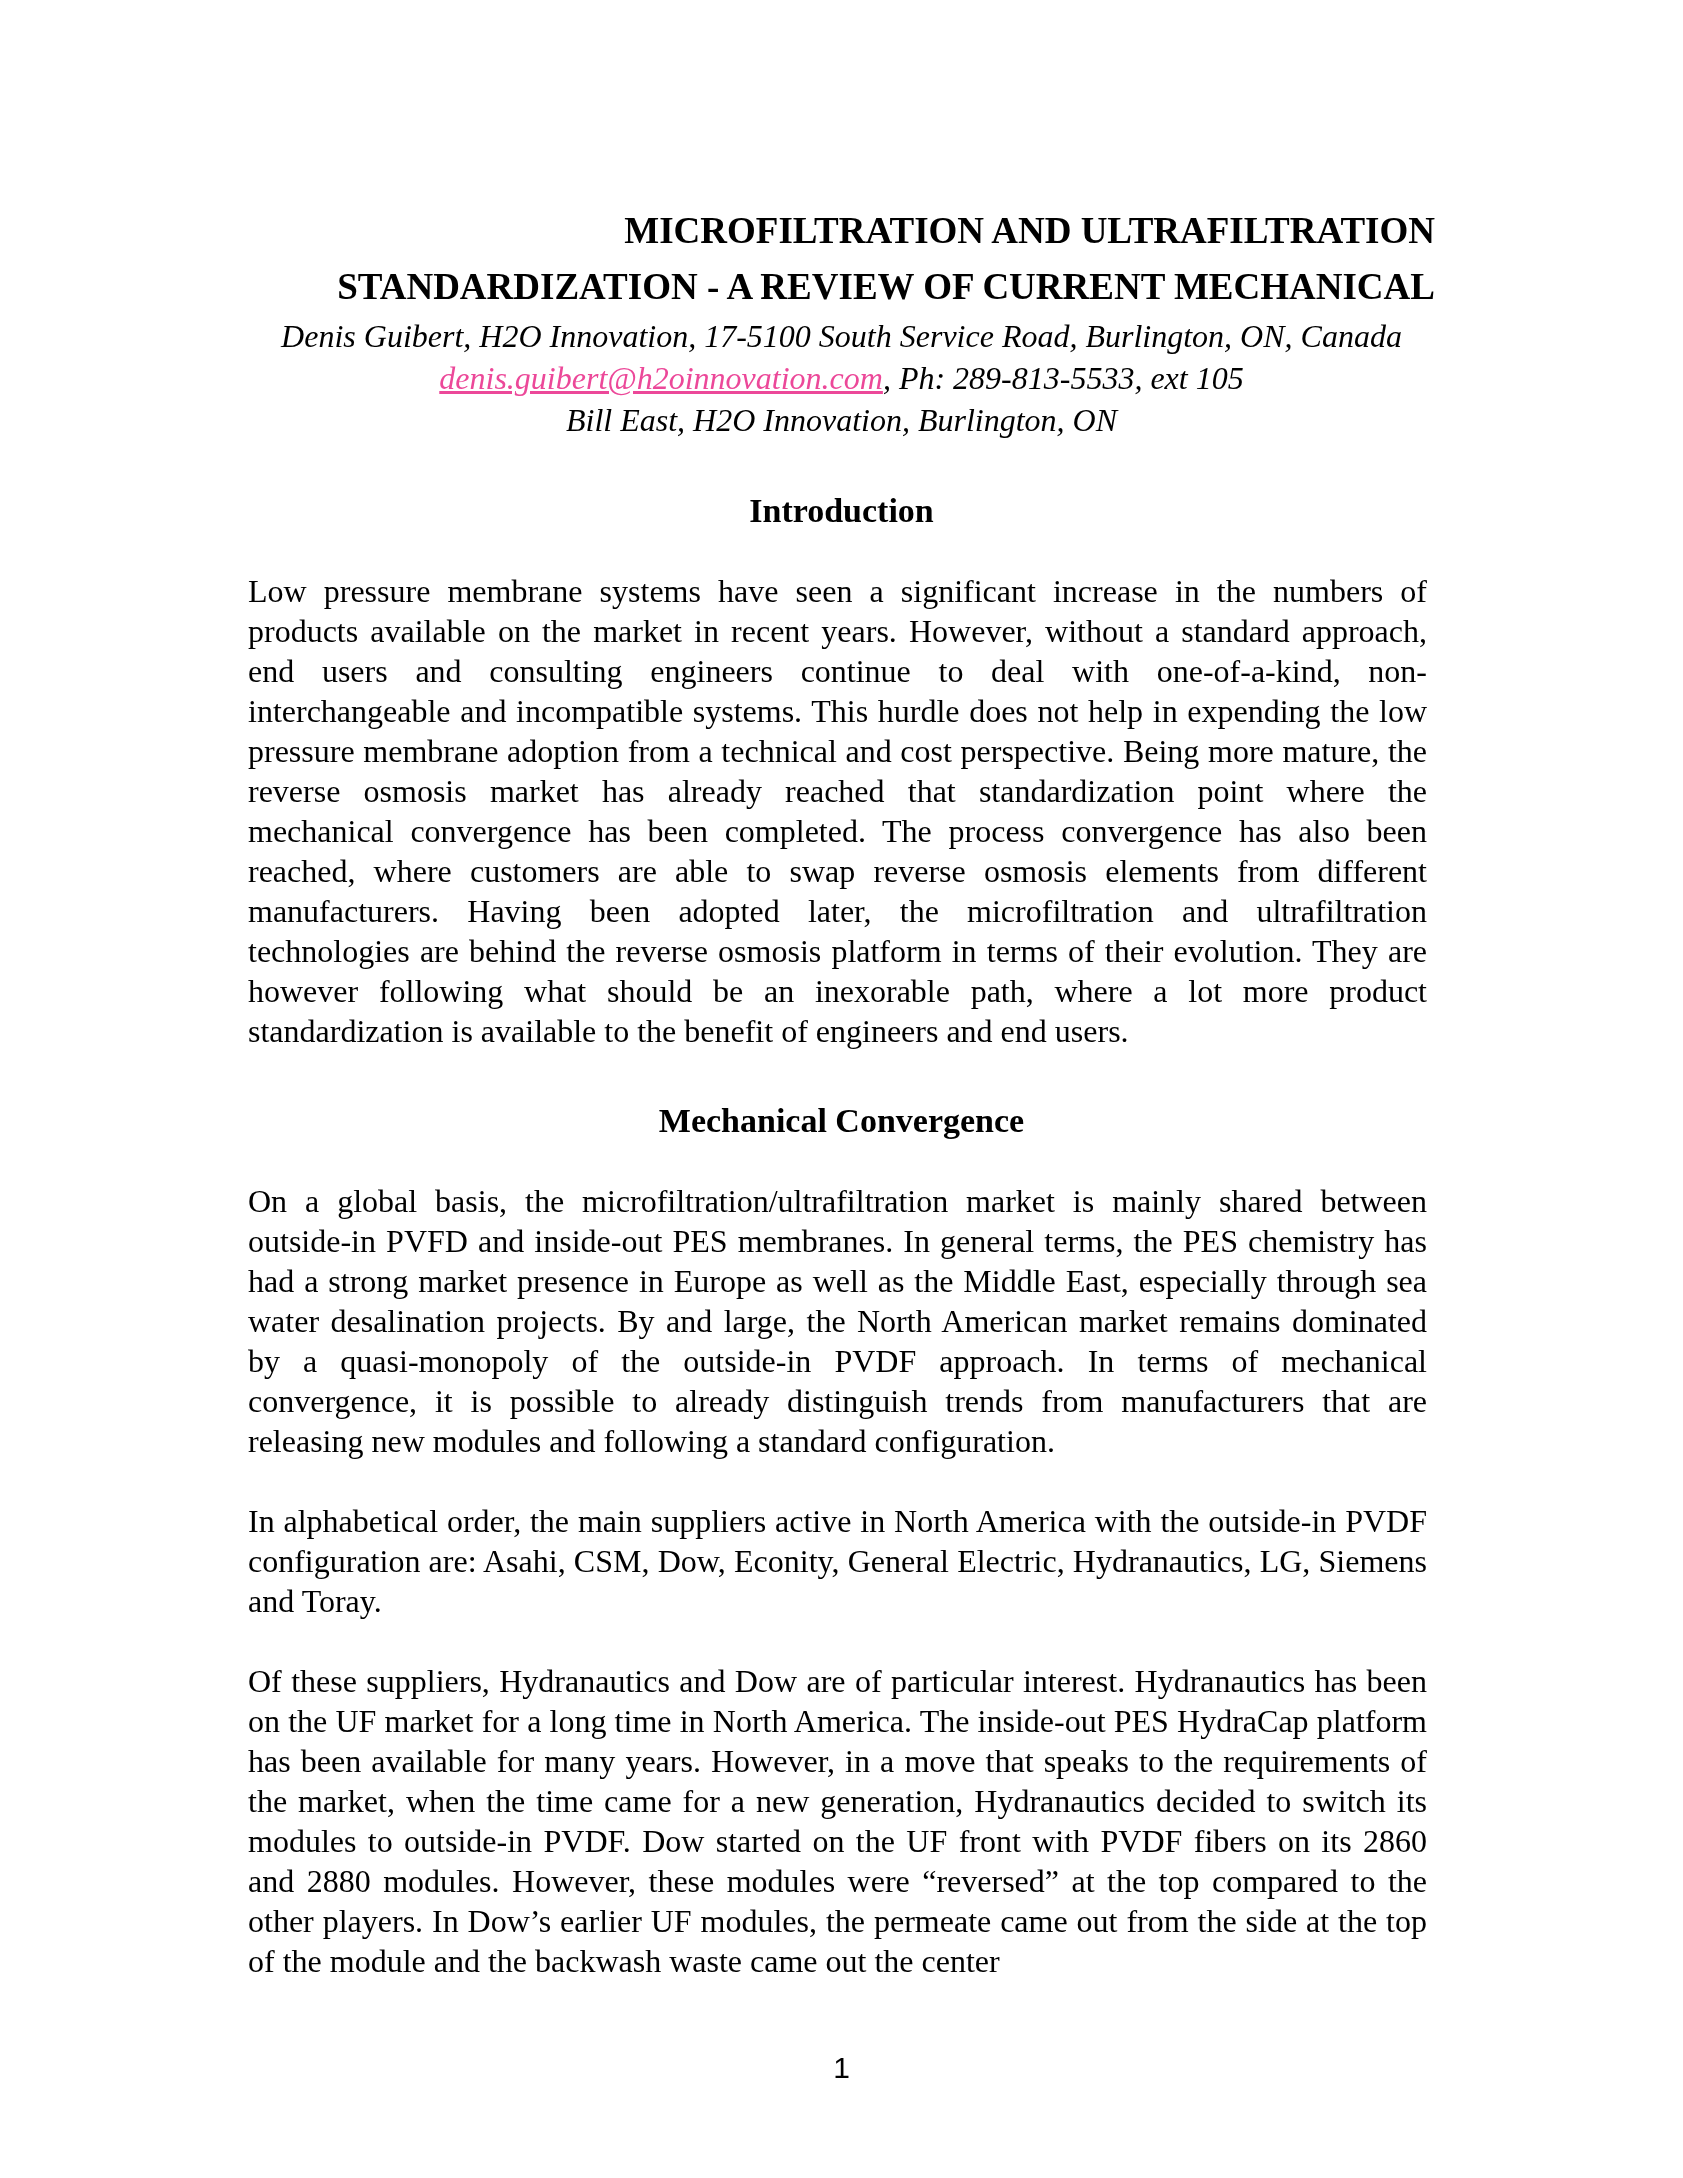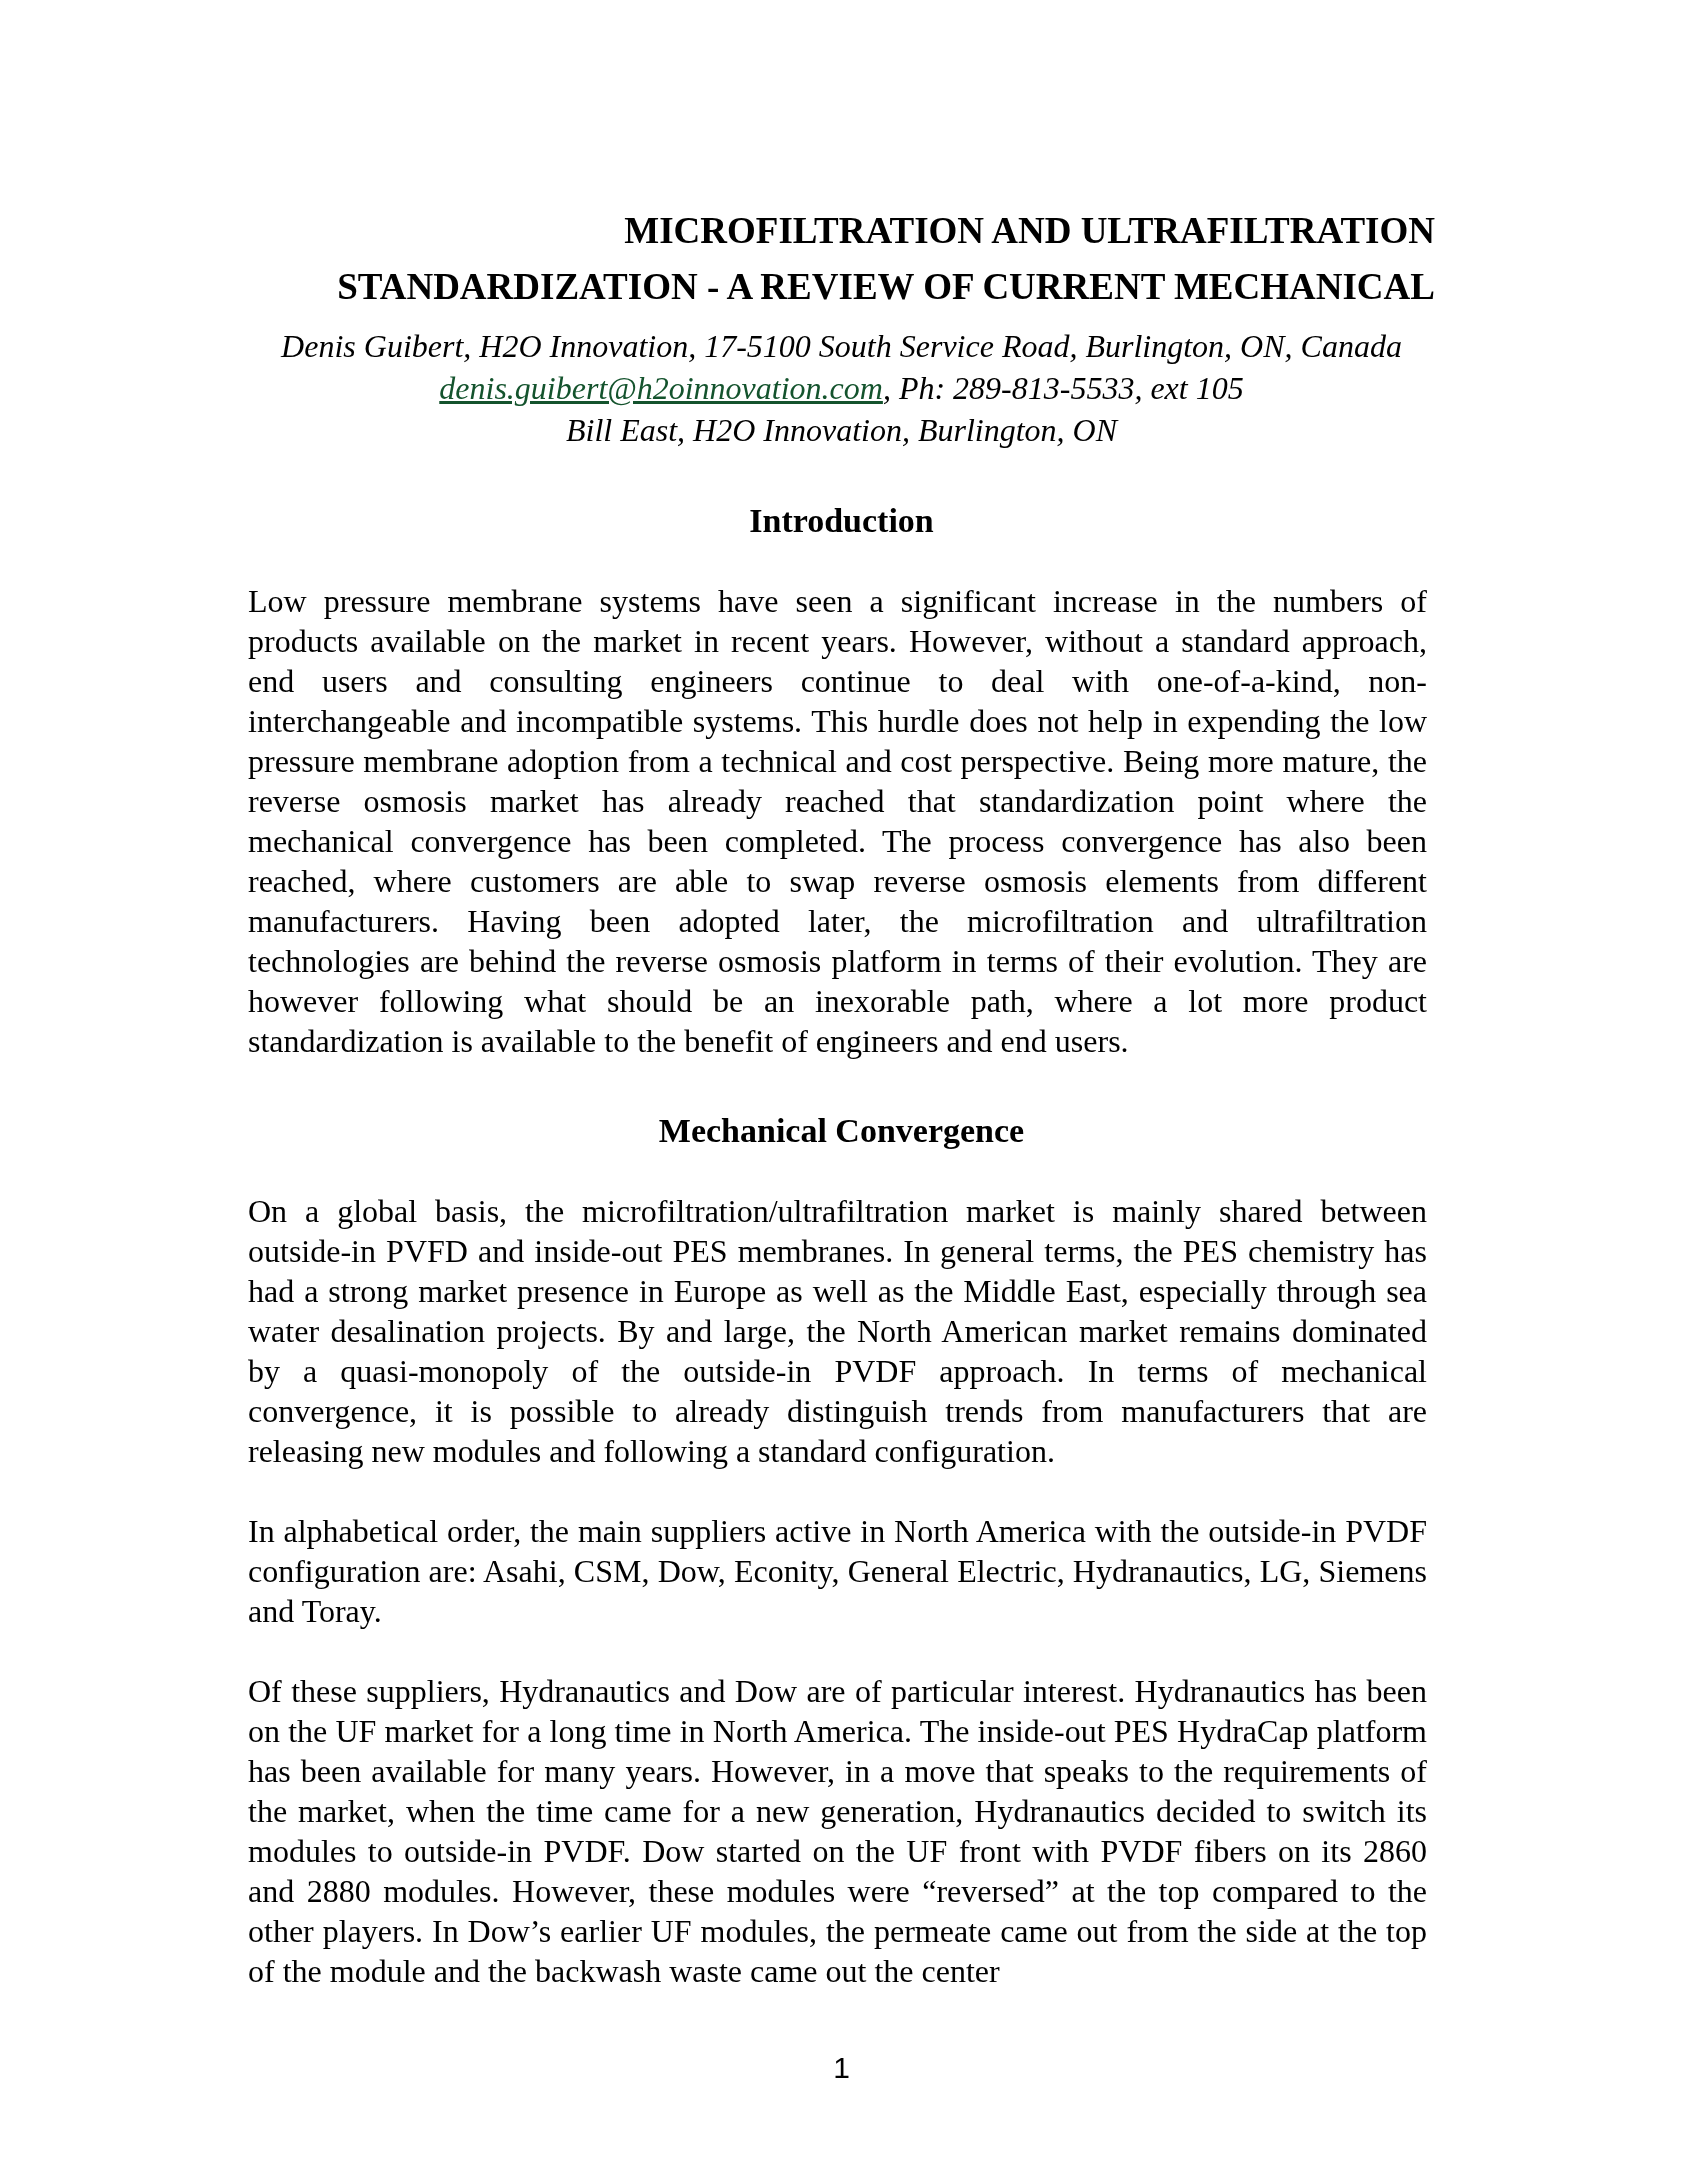--- a/index.html
+++ b/index.html
@@ -20,28 +20,27 @@
     color: #000000;
   }
   .title {
     text-align: right;
     font-weight: bold;
     font-size: 37px;
     line-height: 56px;
     margin: 0;
   }
   .authors {
-    margin-top: 10px;
     text-align: center;
     font-style: italic;
     font-size: 32px;
     line-height: 42px;
   }
   .email-link {
-    color: #14532d;
+    color: #ec4899;
     text-decoration: underline;
     cursor: pointer;
   }
   .section-heading {
     text-align: center;
     font-weight: bold;
     font-size: 34px;
     line-height: 44px;
     margin: 48px 0 38px 0;
   }

